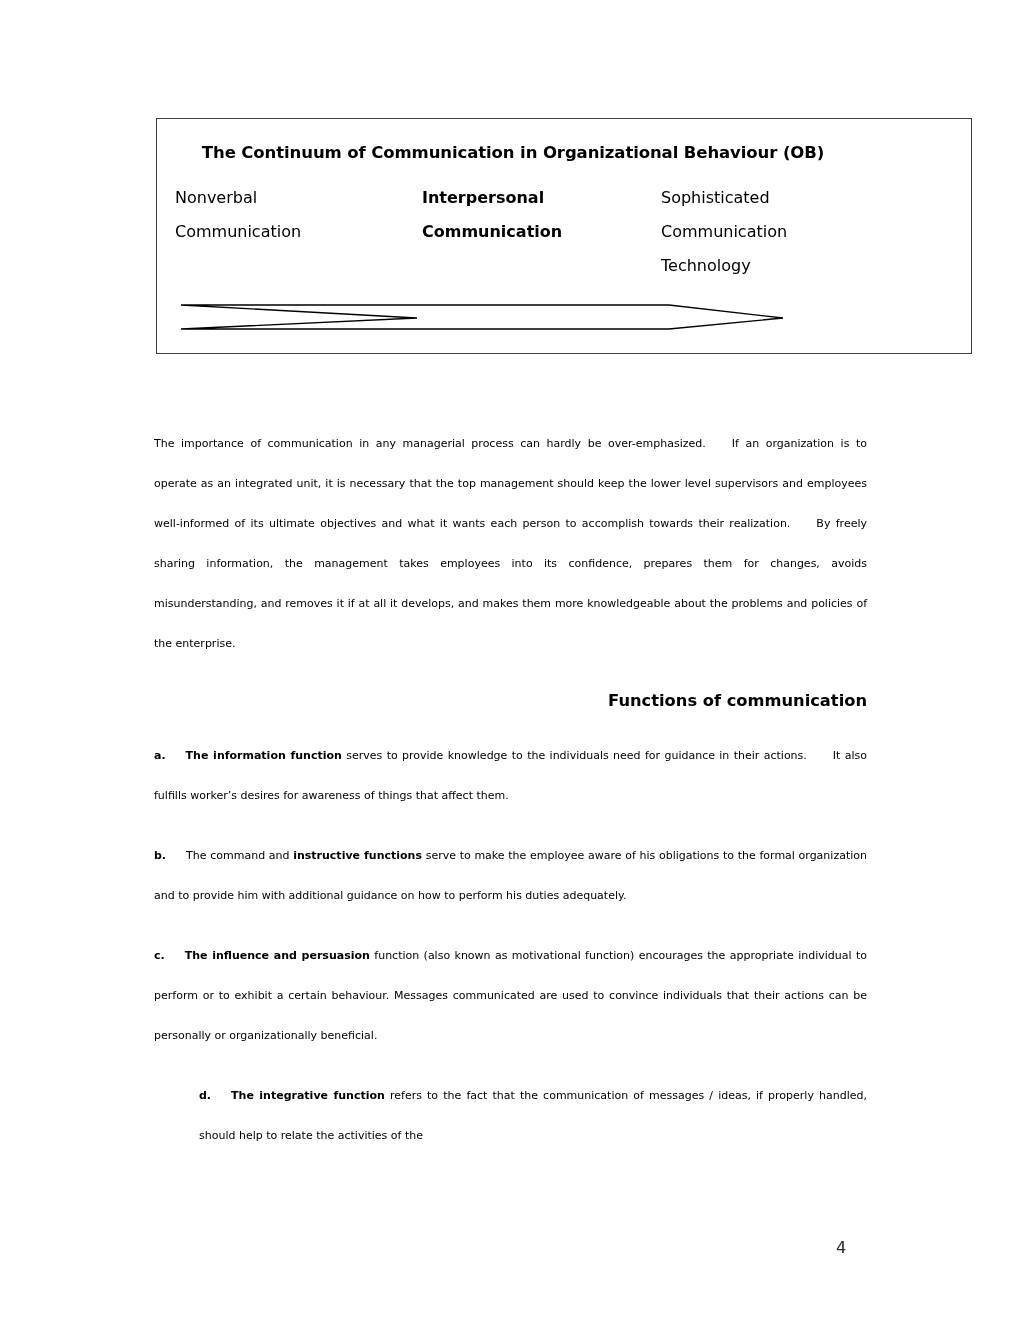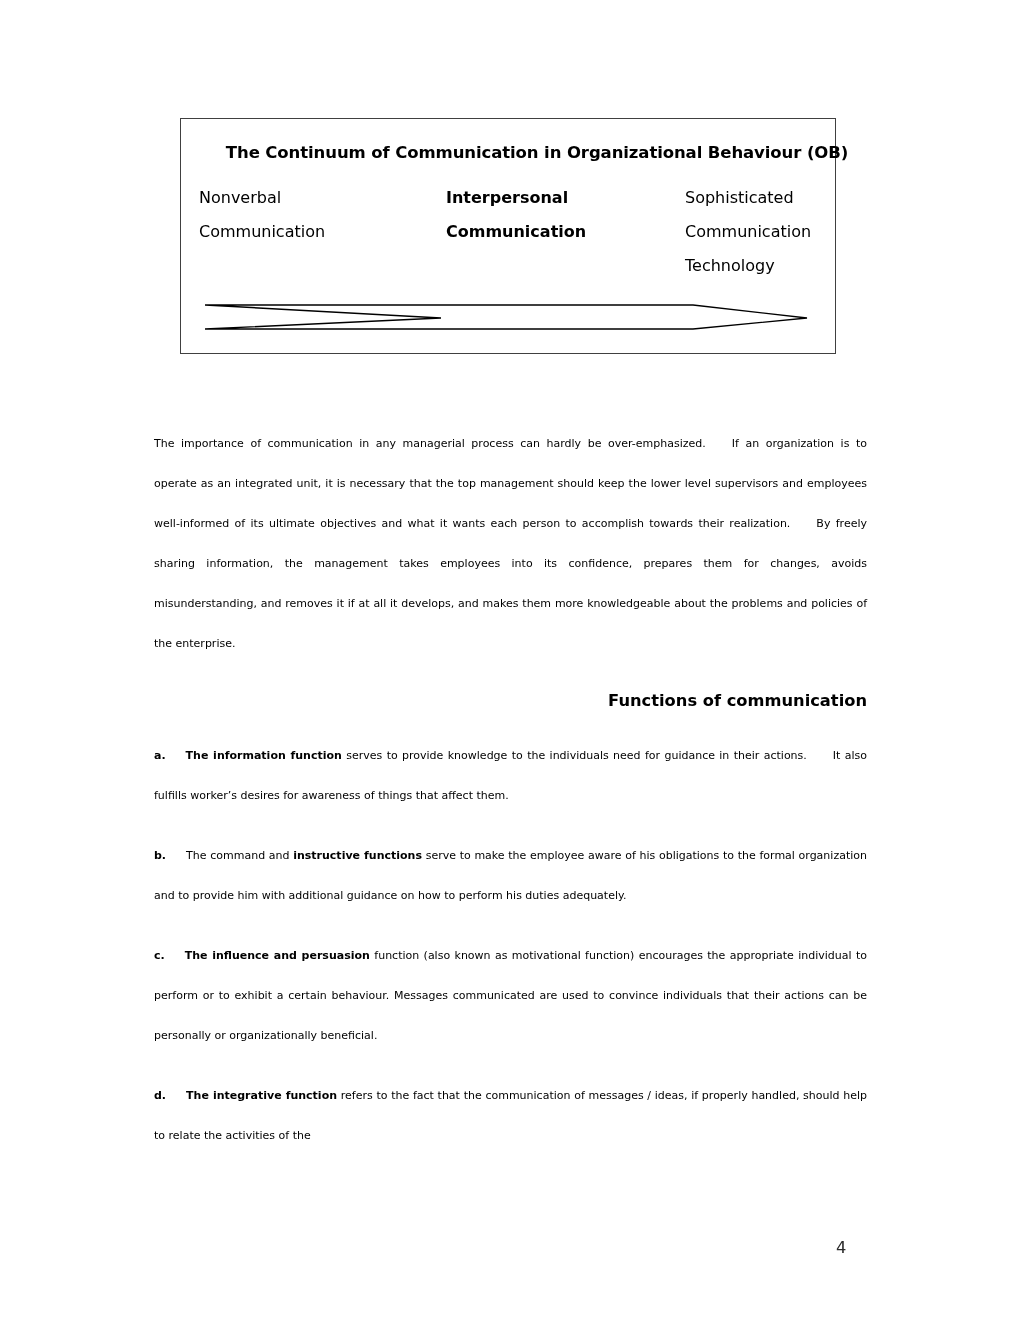--- a/index.html
+++ b/index.html
@@ -23,26 +23,25 @@
     width: 1020px;
     height: 1320px;
     background: #ffffff;
   }
 
   
   .figure-box {
     position: absolute;
     left: 156px;
     top: 118px;
-    width: 656px;
+    width: 816px;
     height: 236px;
     border: 1px solid #404040;
     box-sizing: border-box;
     background: #ffffff;
-    margin-left: 24px;
   }
 
   .figure-title {
     position: absolute;
     left: 36px;
     top: 24px;
     width: 640px;
     text-align: center;
     font-weight: bold;
     font-size: 16.5px;
@@ -98,21 +97,21 @@
     width: 713px;
   }
 
   p.para {
     margin: 0 0 20px 0;
     font-size: 11px;
     line-height: 40px;
     text-align: justify;
     text-justify: inter-word;
   }
-  p.para:last-child { margin-bottom: 0; }
+  p.para:last-child { margin-bottom: 0; margin-left: 45px; }
 
   p.heading {
     margin: 0 0 17px 0;
     font-size: 16.3px;
     line-height: 34.5px;
     font-weight: bold;
     text-align: right;
   }
 
   .b { font-weight: bold; }

